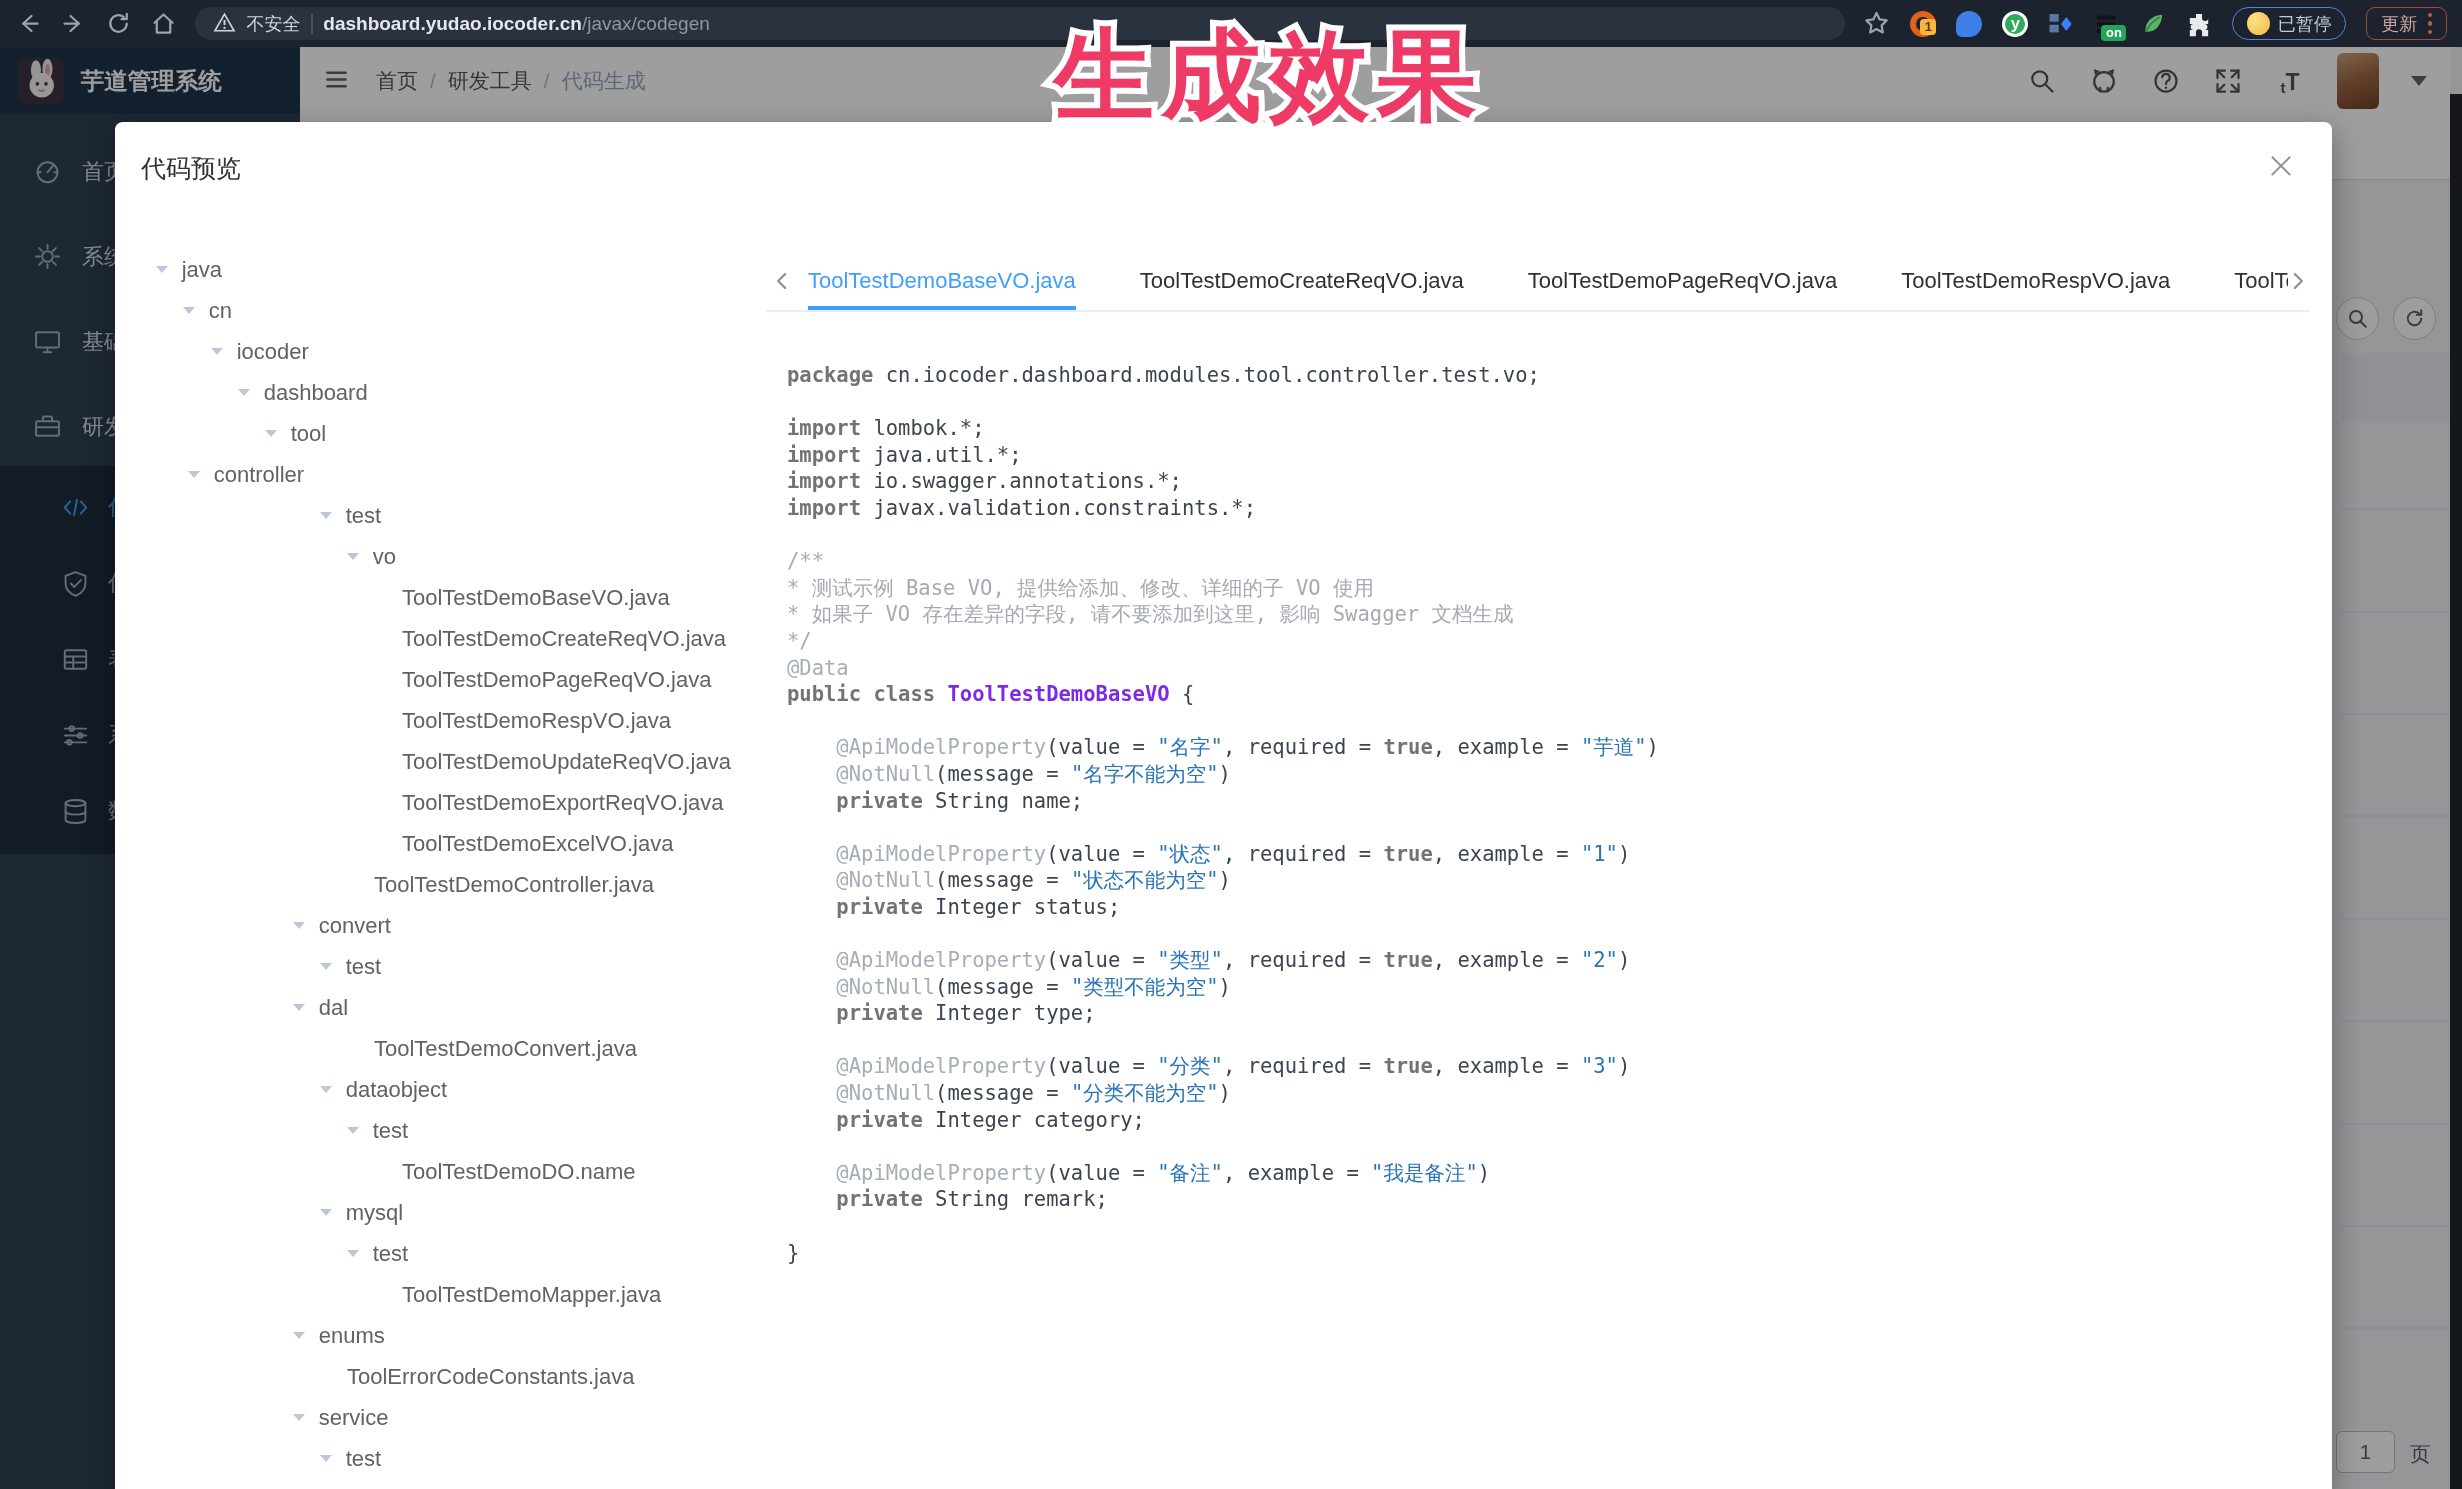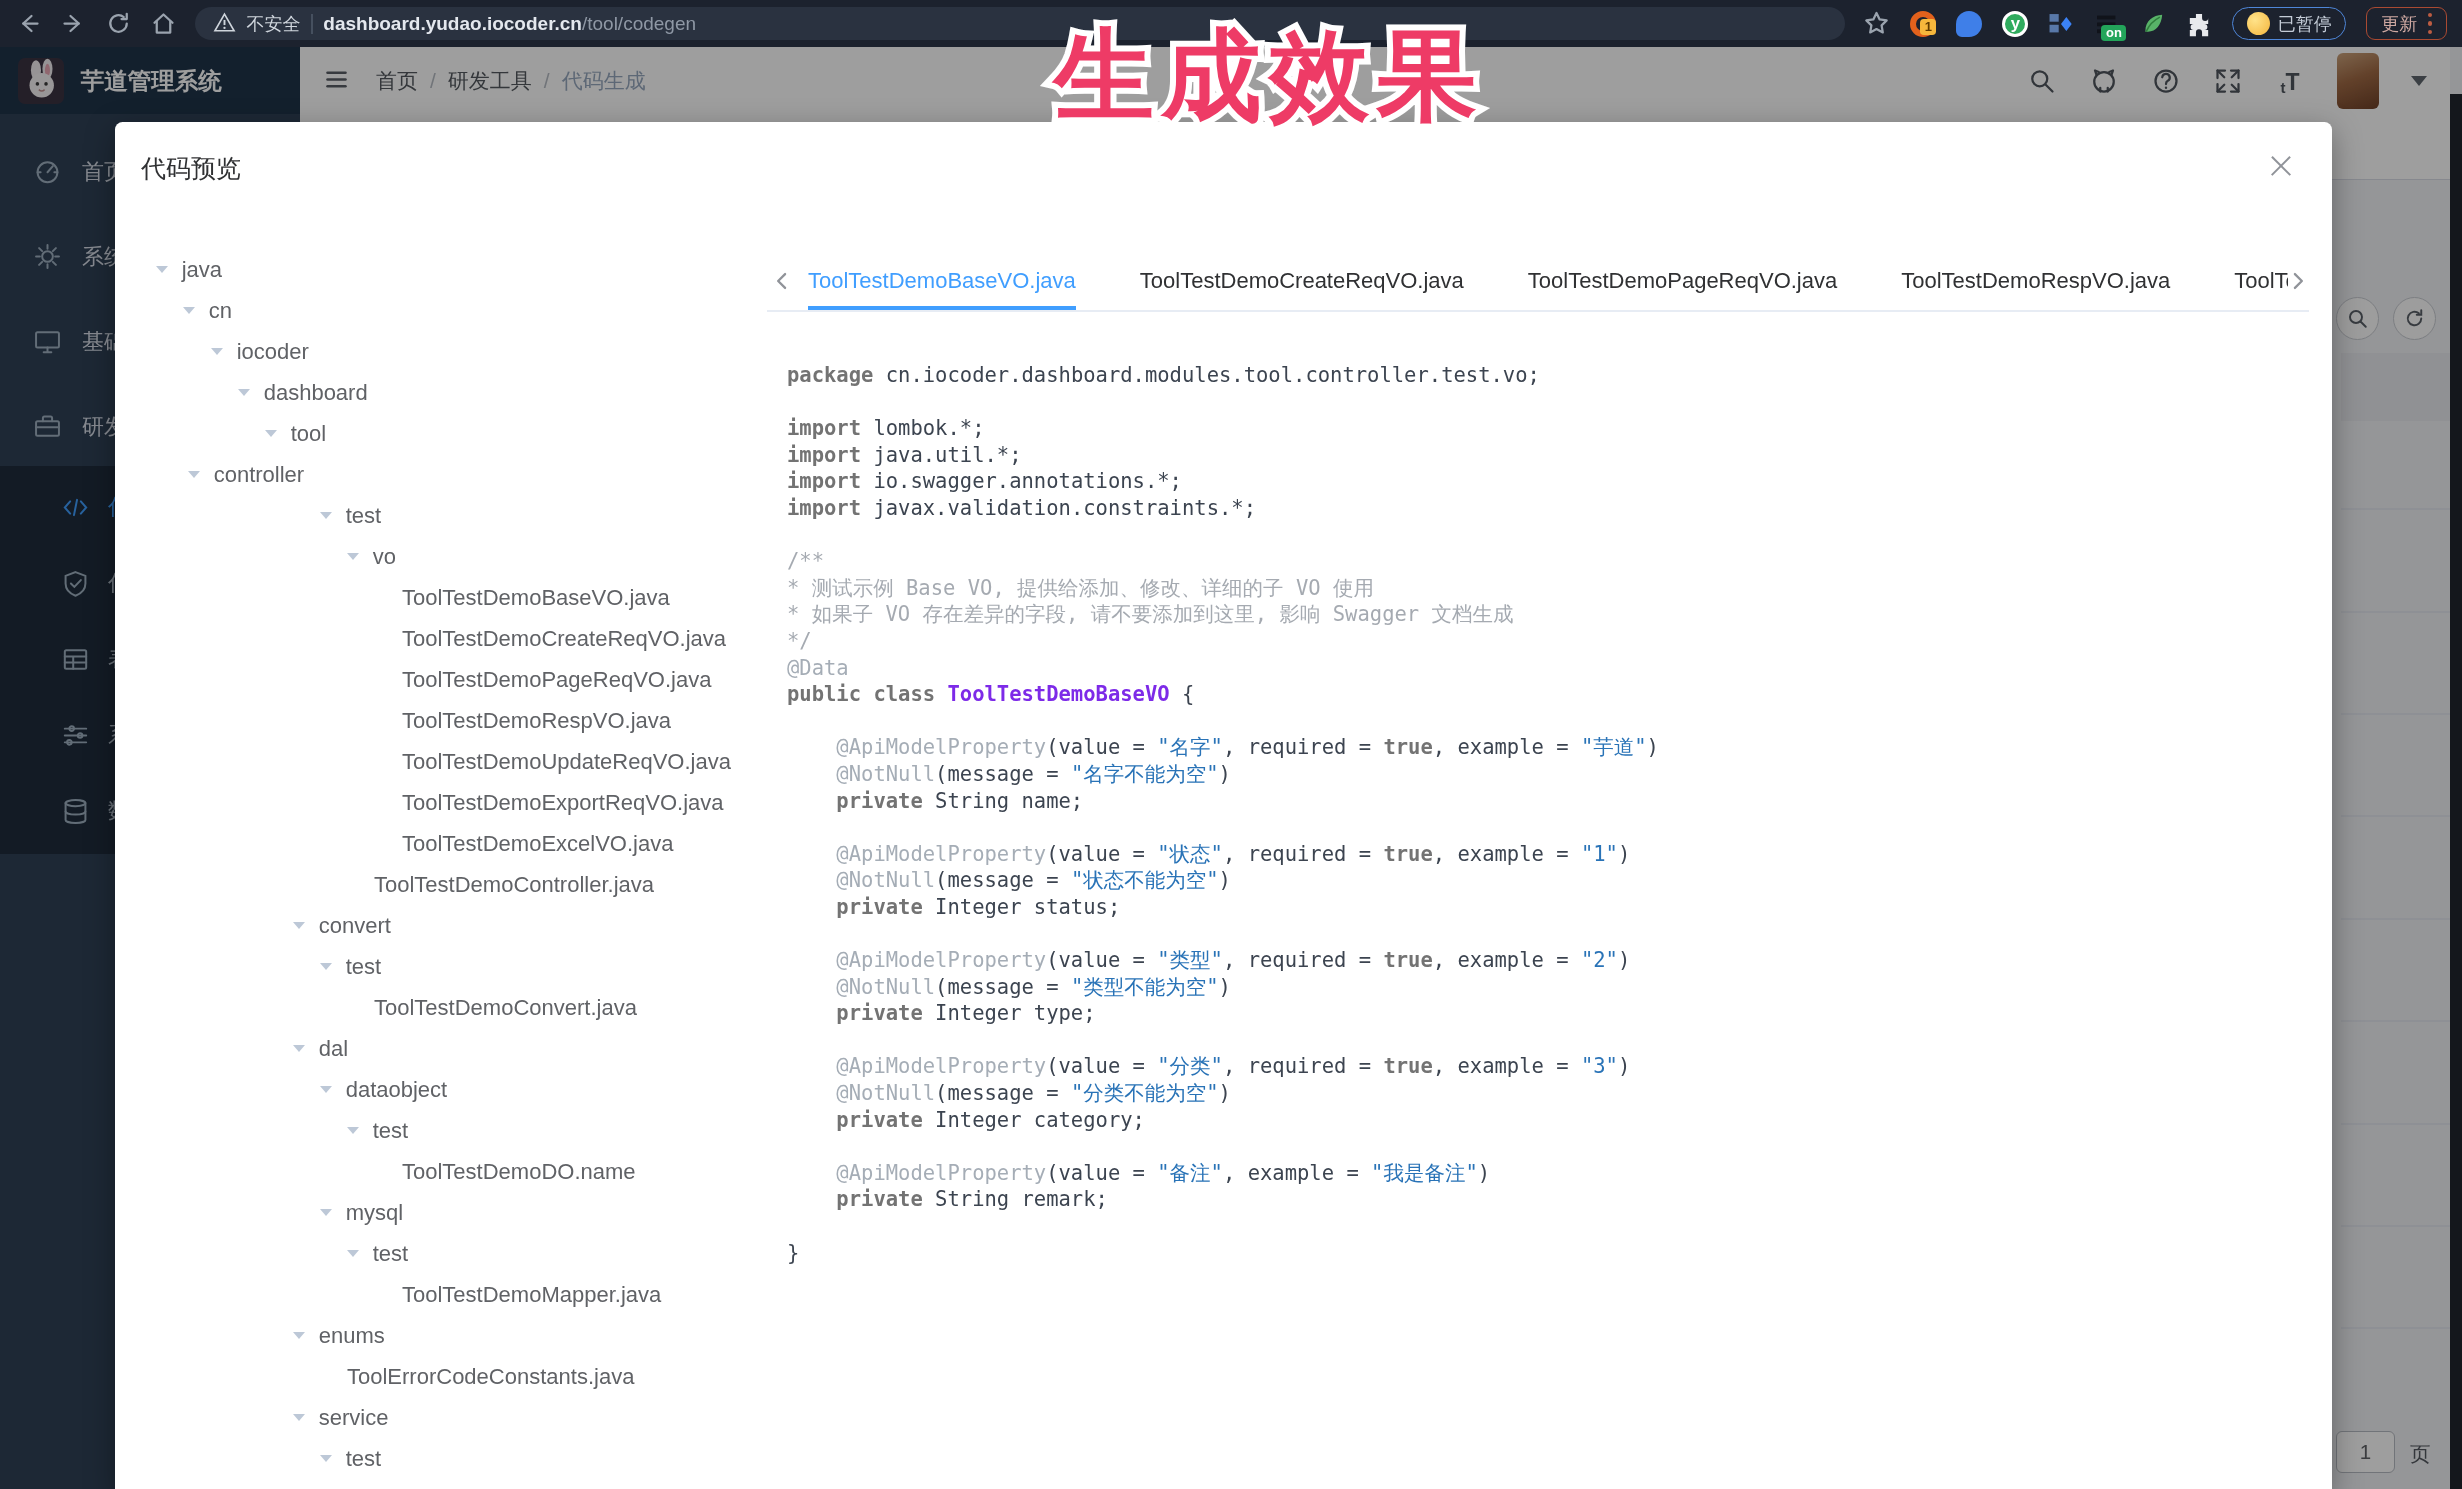--- a/index.html
+++ b/index.html
@@ -141,21 +141,21 @@
 
     <div id="addr-pill">
       <span class="warn">
         <svg viewBox="0 0 36 36">
             <path d="M18 5 L33 31 H3 Z"></path>
             <line x1="18" y1="14" x2="18" y2="22" stroke="#cfd5dc" stroke-width="3"></line>
             <circle cx="18" cy="26.5" r="1.8" fill="#cfd5dc" stroke="none"></circle>
           </svg></span>
       <span class="sec-label">不安全</span>
       <span class="addr-div"></span>
-      <span class="url"><span class="host">dashboard.yudao.iocoder.cn</span><span class="path">/tool/codegen</span></span>
+      <span class="url"><span class="host">dashboard.yudao.iocoder.cn</span><span class="path">/javax/codegen</span></span>
     </div>
 
     <div id="right-cluster">
       <span class="nav-ic">
         <svg viewBox="0 0 36 36">
             <path d="M18 4 l4.2 8.6 9.4 1.3 -6.8 6.6 1.6 9.4 -8.4-4.5 -8.4 4.5 1.6-9.4 -6.8-6.6 9.4-1.3 Z"></path>
           </svg></span>
       <span class="ext" style="border:6px solid #e2611c;border-radius:50%;box-sizing:border-box;">
         <span class="badge">1</span>
         </span>
@@ -433,26 +433,26 @@
             <span class="tree-label">ToolTestDemoController.java</span>
           </div>
           <div class="tree-row" style="padding-left: 178px;">
             <span class="tree-caret"></span>
             <span class="tree-label">convert</span>
           </div>
           <div class="tree-row" style="padding-left: 205px;">
             <span class="tree-caret"></span>
             <span class="tree-label">test</span>
           </div>
+          <div class="tree-row" style="padding-left: 178px;">
+            <span class="tree-caret"></span>
+            <span class="tree-label">dal</span>
+          </div>
           <div class="tree-row" style="padding-left: 259px;">
             <span class="tree-label">ToolTestDemoConvert.java</span>
-          </div>
-          <div class="tree-row" style="padding-left: 178px;">
-            <span class="tree-caret"></span>
-            <span class="tree-label">dal</span>
           </div>
           <div class="tree-row" style="padding-left: 205px;">
             <span class="tree-caret"></span>
             <span class="tree-label">dataobject</span>
           </div>
           <div class="tree-row" style="padding-left: 232px;">
             <span class="tree-caret"></span>
             <span class="tree-label">test</span>
           </div>
           <div class="tree-row" style="padding-left: 287px;">

